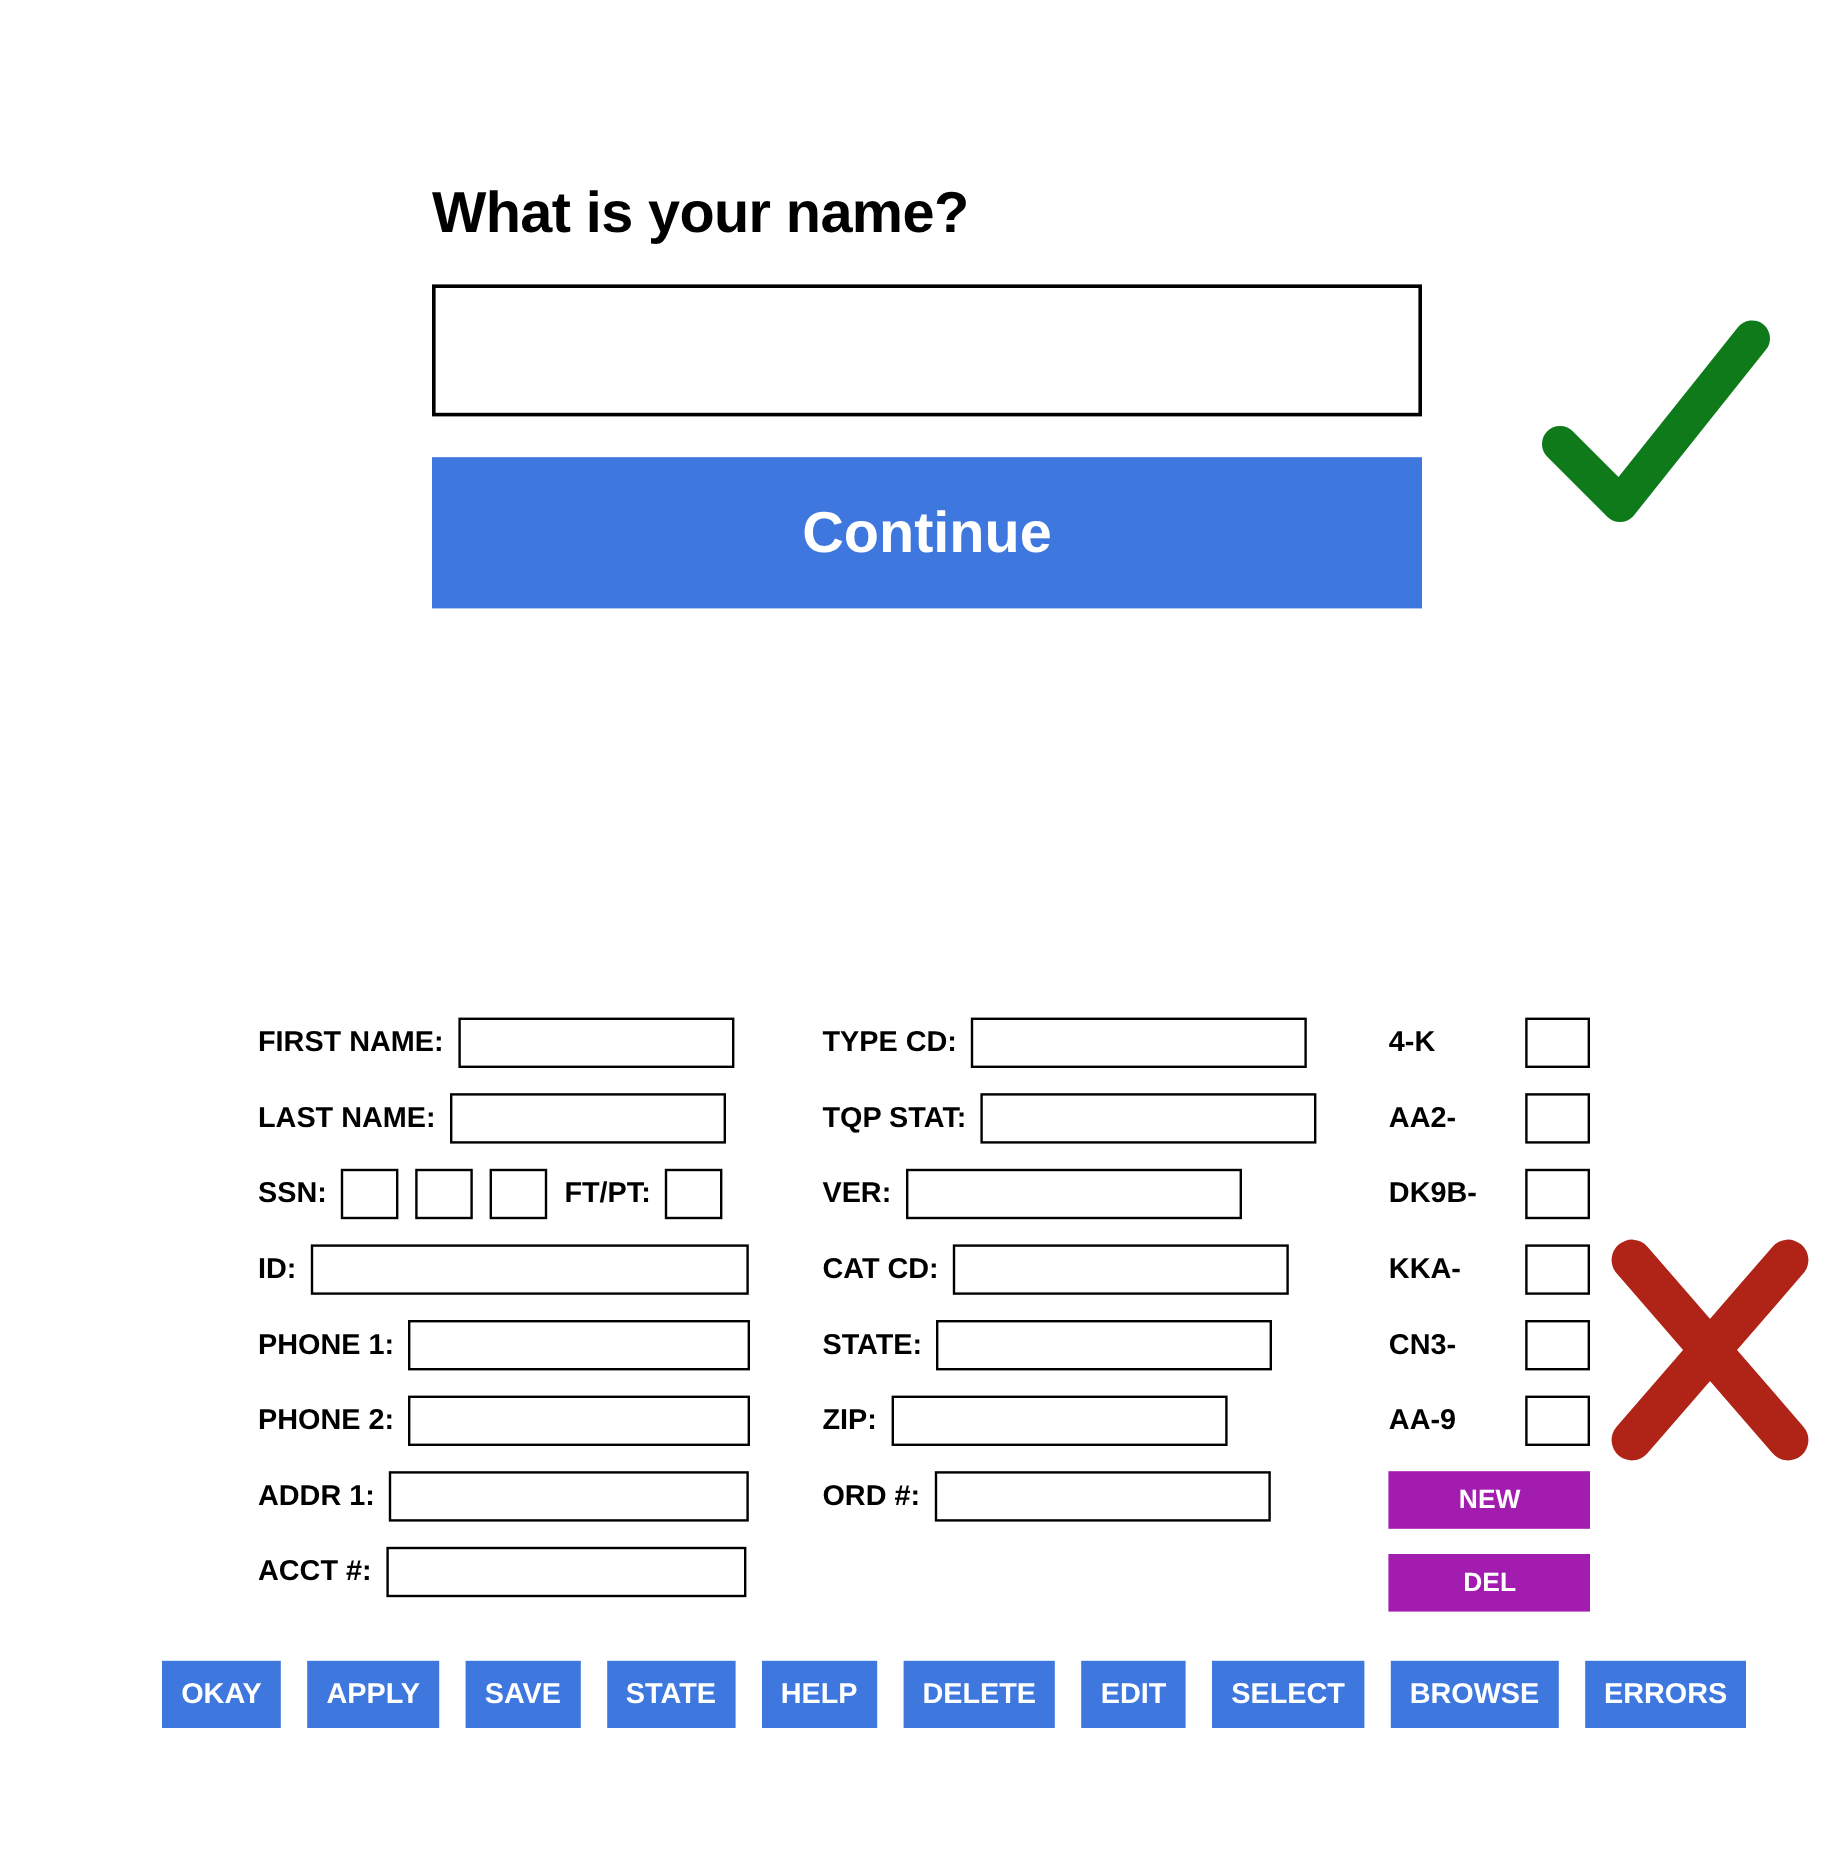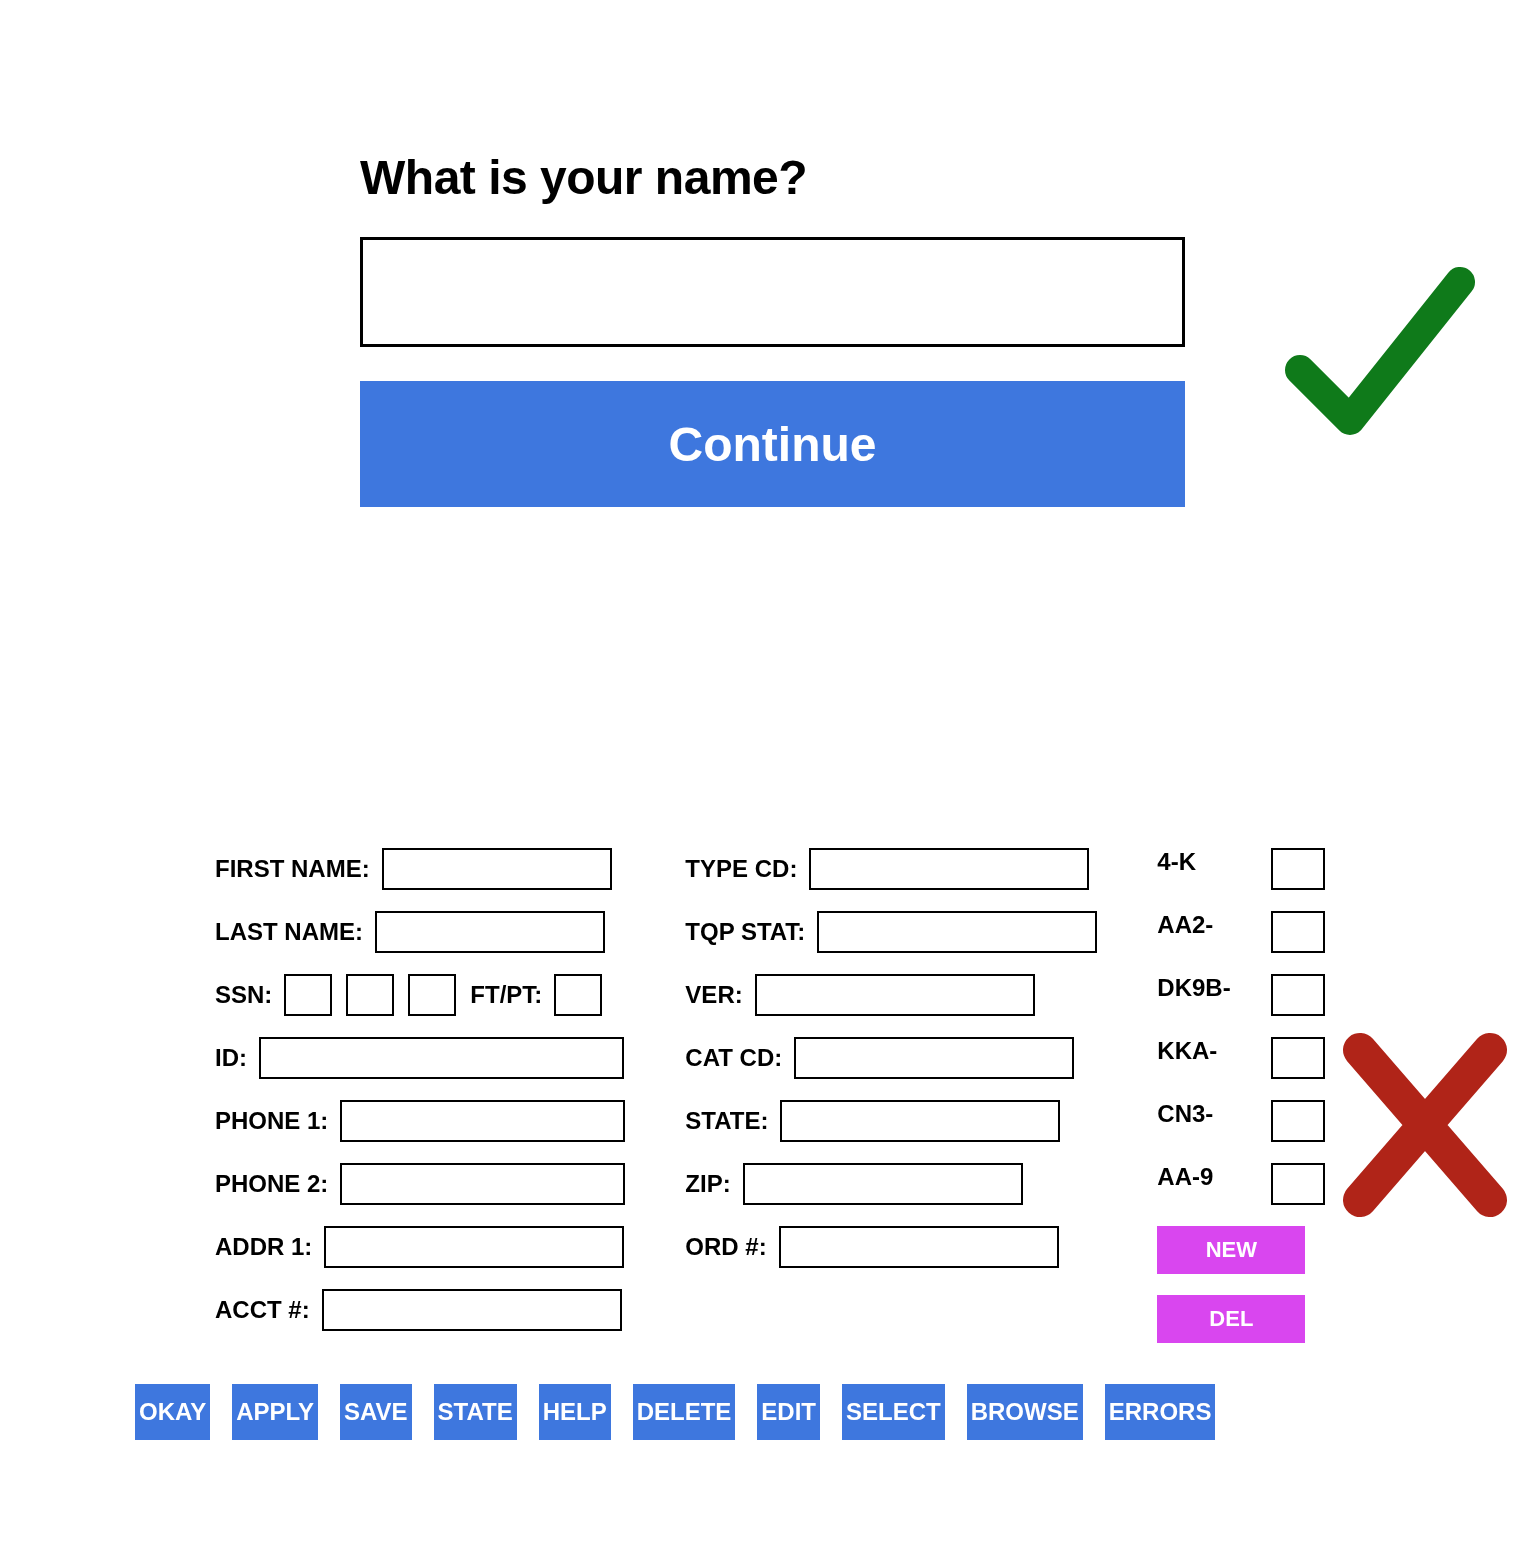--- a/index.html
+++ b/index.html
@@ -98,44 +98,44 @@
     .c1 .field-row:nth-child(2) input.tf { width: 230px; }
     .c1 .field-row:nth-child(3) .ftpt { width: 48px; }
     .c1 .field-row:nth-child(4) input.tf { width: 365px; }
     .c1 .field-row:nth-child(5) input.tf { width: 285px; }
     .c1 .field-row:nth-child(6) input.tf { width: 285px; }
     .c1 .field-row:nth-child(7) input.tf { width: 300px; }
     .c1 .field-row:nth-child(8) input.tf { width: 300px; }
 
     .c2 .field-row input.tf { width: 280px; }
 
-    .c3 .code-row { display:flex; height:42px; justify-content: space-between; width: 168px; gap: 25px;}
+    .c3 .code-row { display:flex; align-items:center; height:42px; justify-content: space-between; width: 168px; gap: 25px;}
     .c3 .code-row span { font-size:24px; font-weight:800; }
     .c3 .code-row input { width:54px; height:42px; border:2px solid #000; }
     .side-btn {
-      width: 148px;
+      width: 168px;
       height: 48px;
-      background:#d946ef;
+      background:#a21caf;
       color:#fff;
       border:none;
       font-size:22px;
       font-weight:800;
       cursor:pointer;
     }
 
     .btn-row {
       position: absolute;
       left: 135px;
       top: 1384px;
       display: flex;
       gap: 22px;
     }
     .btn-row button {
       height: 56px;
-      padding: 0 4px;
+      padding: 0 16px;
       background:#3e77de;
       color:#fff;
       border:none;
       font-size:24px;
       font-weight:800;
       cursor:pointer;
     }
 
     .x-mark {
       position:absolute;

